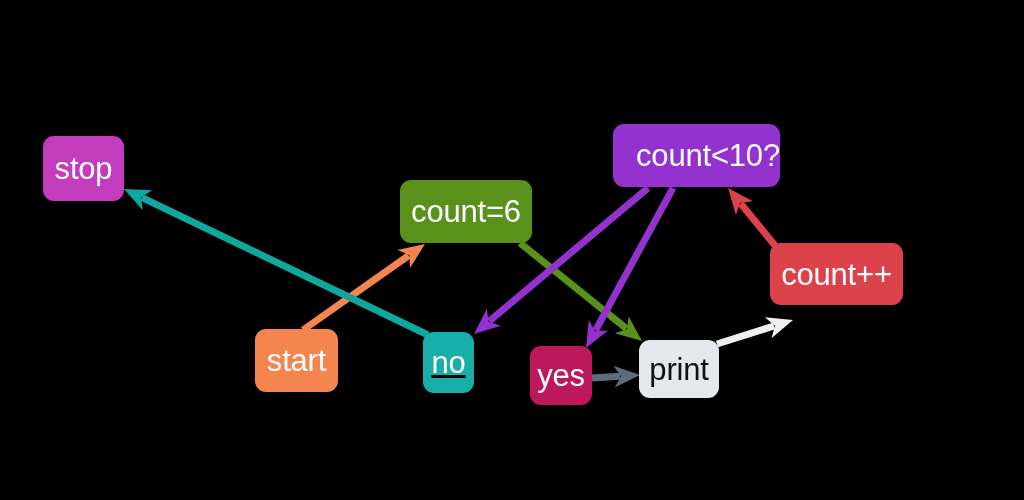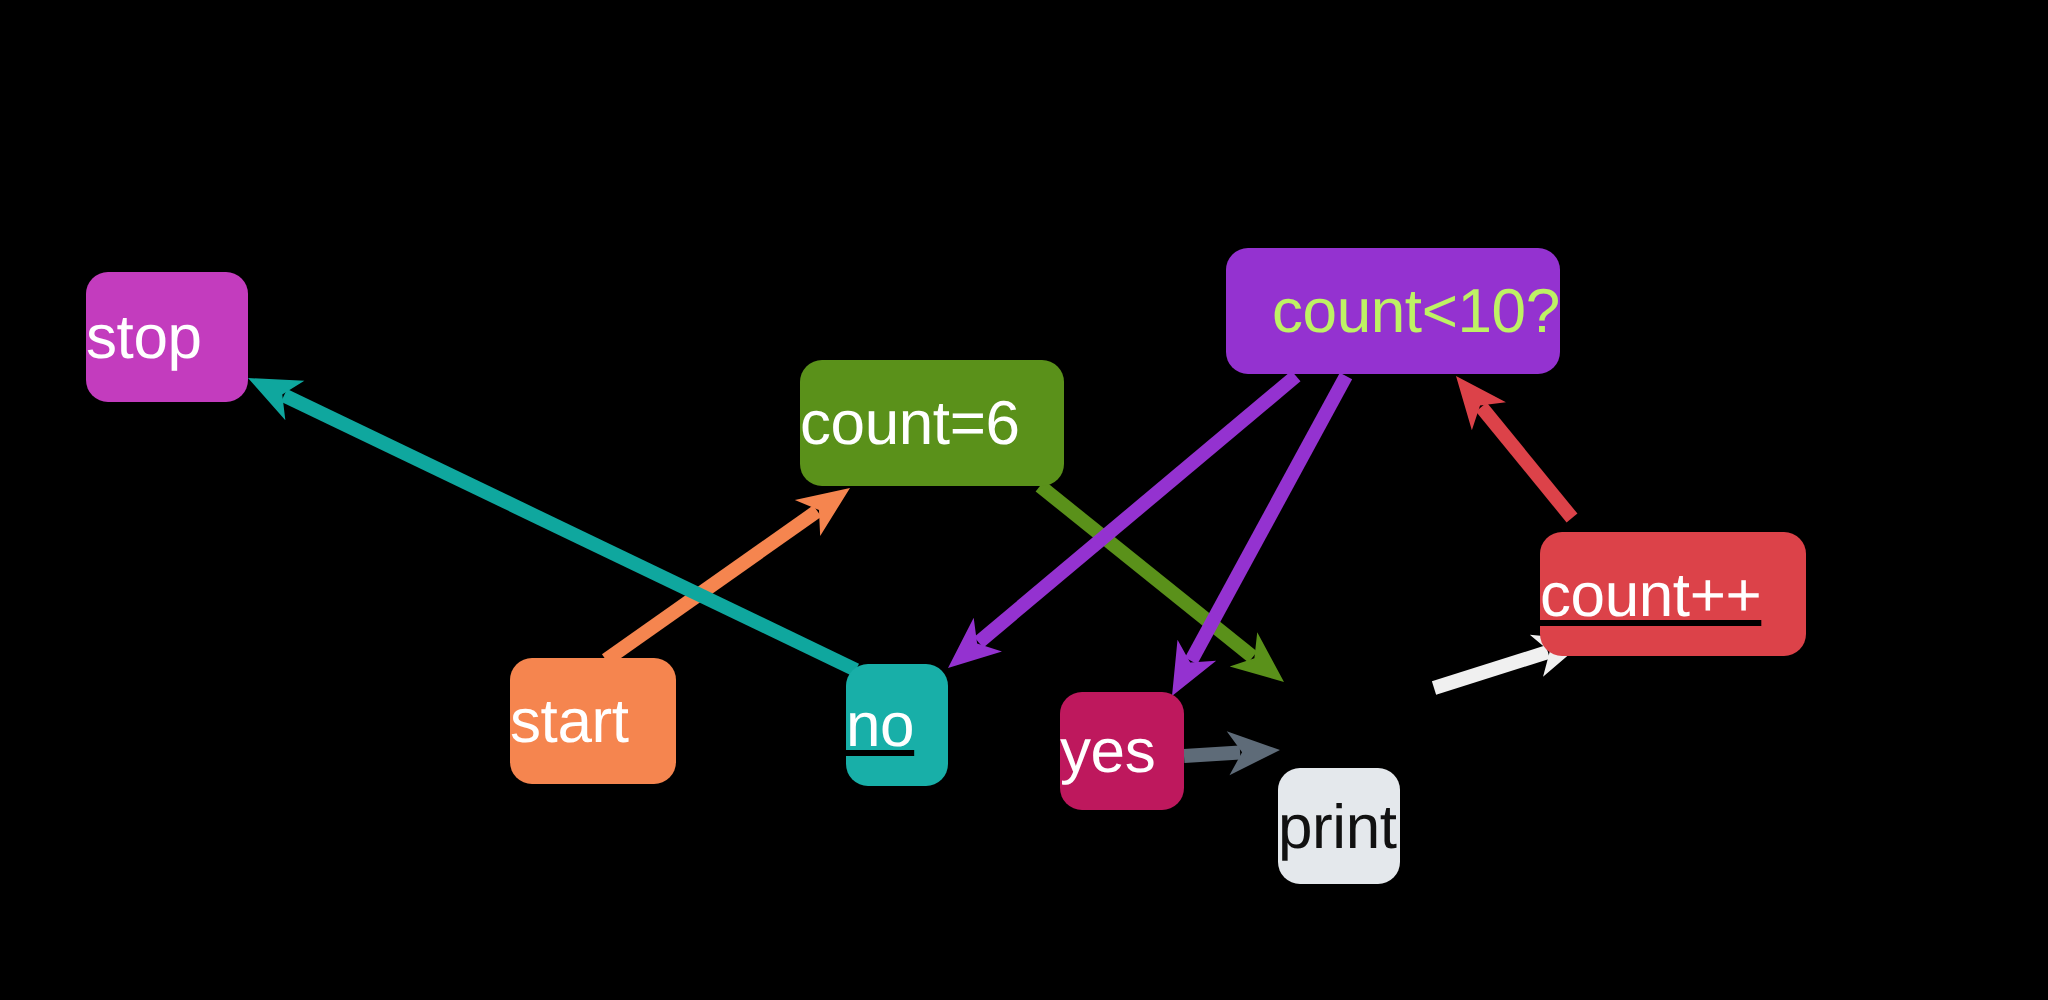--- a/index.html
+++ b/index.html
@@ -25,20 +25,21 @@
     left: 0;
     top: 0;
     width: 1024px;
     height: 500px;
     pointer-events: none;
   }
   .node {
     position: absolute;
     display: flex;
     align-items: center;
+    justify-content: center;
     border-radius: 11px;
     box-sizing: border-box;
     white-space: nowrap;
     z-index: 5;
   }
   .node-label {
     font-family: "Liberation Sans", sans-serif;
     font-size: 31px;
     line-height: 1;
     letter-spacing: -0.2px;
@@ -82,30 +83,30 @@
         <polygon points="728,188 752.9676078073026,201.17643959424268 740.0202288351452,202.7144180568157 735.9298605836211,215.094599298095" fill="#DC4249"></polygon>
       </g>
     </svg>
 <div class="node" style="left: 43px; top: 136px; width: 81px; height: 65px; background: rgb(195, 60, 190);">
       <span class="node-label" style="color: rgb(255, 255, 255);">stop</span>
     </div>
     <div class="node" style="left: 400px; top: 180px; width: 132px; height: 63px; background: rgb(90, 145, 26);">
       <span class="node-label" style="color: rgb(255, 255, 255);">count=6</span>
     </div>
     <div class="node" style="left: 613px; top: 124px; width: 167px; height: 63px; background: rgb(148, 50, 208);">
-      <span class="node-label" style="color: #bef264; margin-left: 23px;">count&lt;10?</span>
+      <span class="node-label" style="color: #ffffff; margin-left: 23px;">count&lt;10?</span>
     </div>
-    <div class="node" style="left: 770px; top: 266px; width: 133px; height: 62px; background: rgb(220, 66, 73); text-decoration: underline;">
+    <div class="node" style="left: 770px; top: 243px; width: 133px; height: 62px; background: rgb(220, 66, 73);">
       <span class="node-label" style="color: rgb(255, 255, 255);">count++</span>
     </div>
     <div class="node" style="left: 255px; top: 329px; width: 83px; height: 63px; background: rgb(245, 133, 79);">
       <span class="node-label" style="color: rgb(255, 255, 255);">start</span>
     </div>
     <div class="node" style="left: 423px; top: 332px; width: 51px; height: 61px; background: rgb(24, 175, 168); text-decoration: underline;">
       <span class="node-label" style="color: rgb(255, 255, 255);">no</span>
     </div>
     <div class="node" style="left: 530px; top: 346px; width: 62px; height: 59px; background: #be185d;">
       <span class="node-label" style="color: rgb(255, 255, 255);">yes</span>
     </div>
-    <div class="node" style="left: 639px; top: 340px; width: 61px; height: 58px; background: rgb(228, 232, 236); margin-top: 44px;">
+    <div class="node" style="left: 639px; top: 340px; width: 80px; height: 58px; background: rgb(228, 232, 236);">
       <span class="node-label" style="color: rgb(17, 17, 17);">print</span>
     </div>
   </div>
 
 </body></html>

